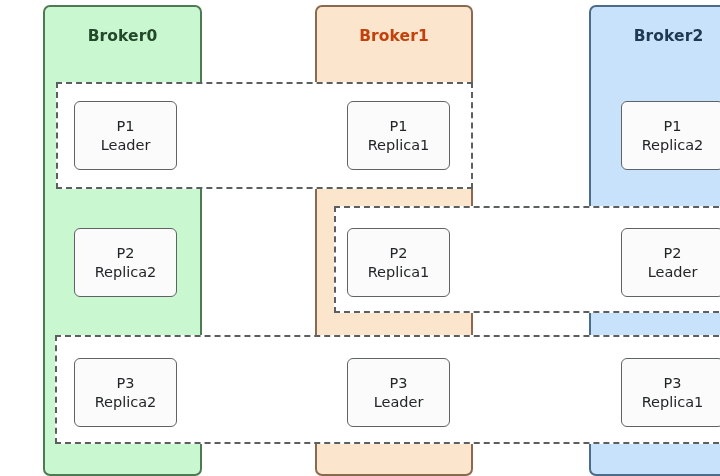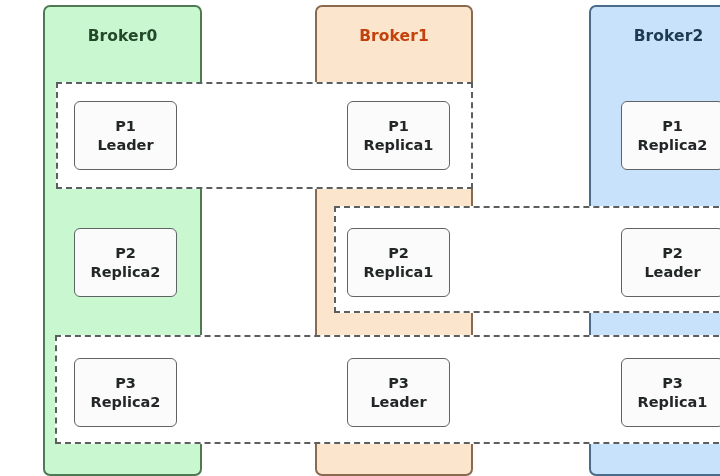--- a/index.html
+++ b/index.html
@@ -61,21 +61,21 @@
     border-radius: 6px;
     z-index: 3;
     display: flex;
     flex-direction: column;
     align-items: center;
     justify-content: center;
     line-height: 1.28;
   }
   .card-line {
     font-size: 14.5px;
-    font-weight: bold;
+    font-weight: normal;
     color: #222627;
     text-align: center;
   }
 </style>
 </head>
 <body>
 
 <div id="canvas" style="background: rgb(255, 255, 255); margin-left: 36px;">
 
   <div class="broker" id="broker-0" style="left: 7px; top: 5px; width: 159px; height: 471px; background: rgb(201, 247, 207); border-color: rgb(77, 122, 82);"></div>

